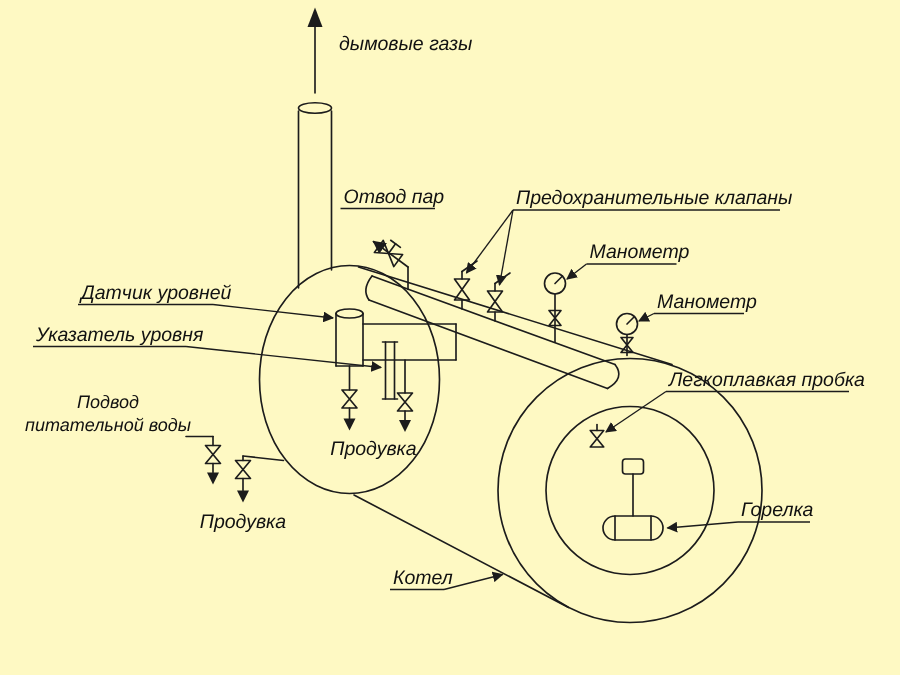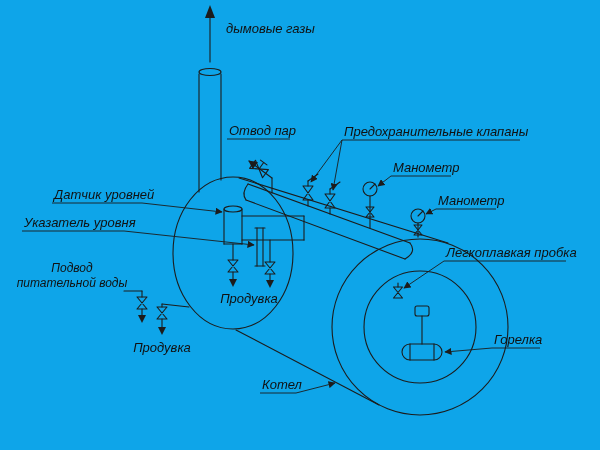--- a/index.html
+++ b/index.html
@@ -1,16 +1,16 @@
 <!DOCTYPE html>
 <html><head>
 <meta charset="utf-8">
 <style>
   html,body{margin:0;padding:0;background:#fff;}
-  .canvas{position:relative;width:600px;height:450px;background:#0ea5e9;overflow:hidden;}
+  .canvas{position:relative;width:600px;height:450px;background:#fef9c3;overflow:hidden;}
   svg{display:block;}
   .ln{stroke:#1c1c1c;stroke-width:1.1;fill:none;stroke-linecap:round;stroke-linejoin:round;}
   .thin{stroke:#1c1c1c;stroke-width:0.9;fill:none;}
   .fill{fill:#1c1c1c;stroke:none;}
   text{font-family:"Liberation Sans",sans-serif;font-style:italic;font-size:13px;fill:#111111;}
   text.small{font-size:12px;}
 </style>
 </head>
 <body>
 

